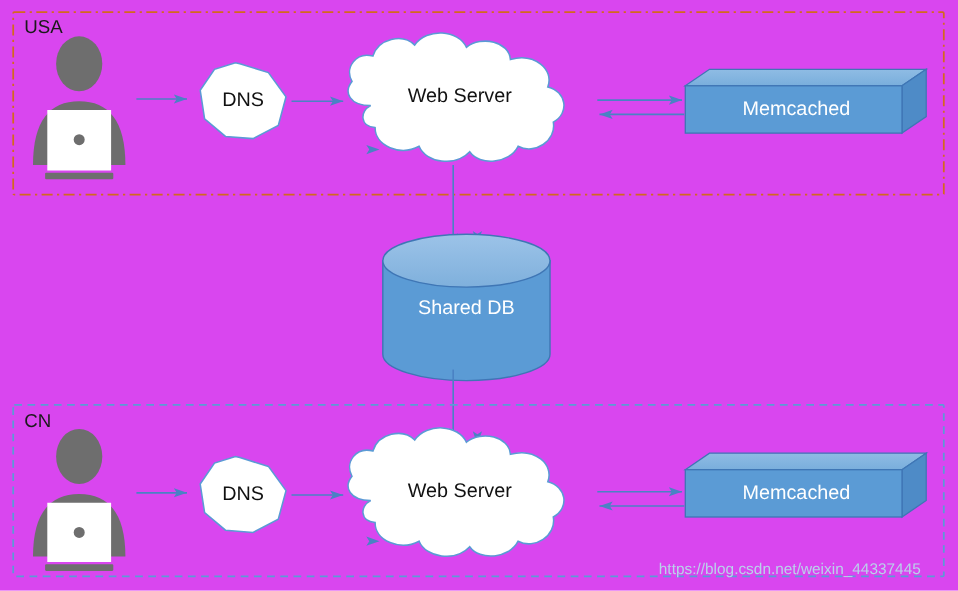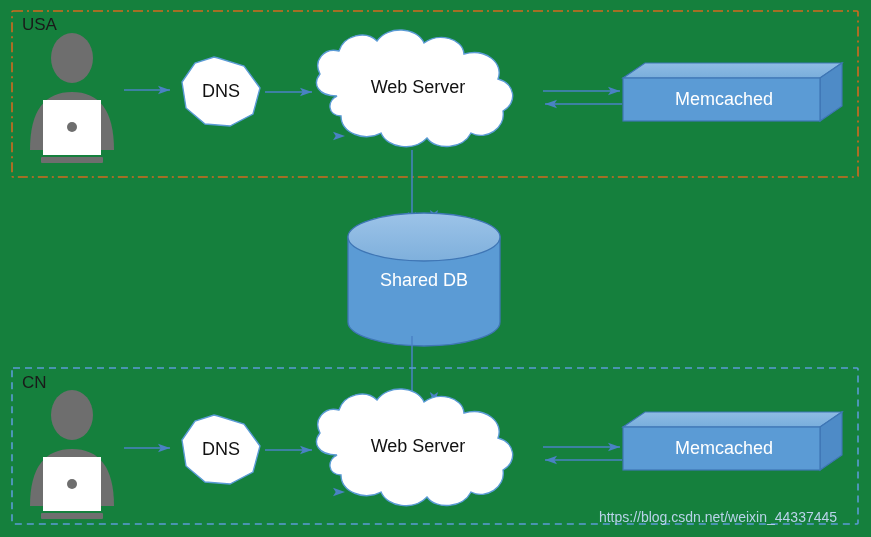--- a/index.html
+++ b/index.html
@@ -7,21 +7,21 @@
     padding: 0;
     background: #ffffff;
   }
   body {
     font-family: "Liberation Sans", sans-serif;
   }
   #canvas {
     position: relative;
     width: 871px;
     height: 537px;
-    background: #15803d;
+    background: #d946ef;
     overflow: hidden;
   }
   #diagram-svg {
     position: absolute;
     left: 0;
     top: 0;
     width: 871px;
     height: 537px;
   }
   .region-label {

